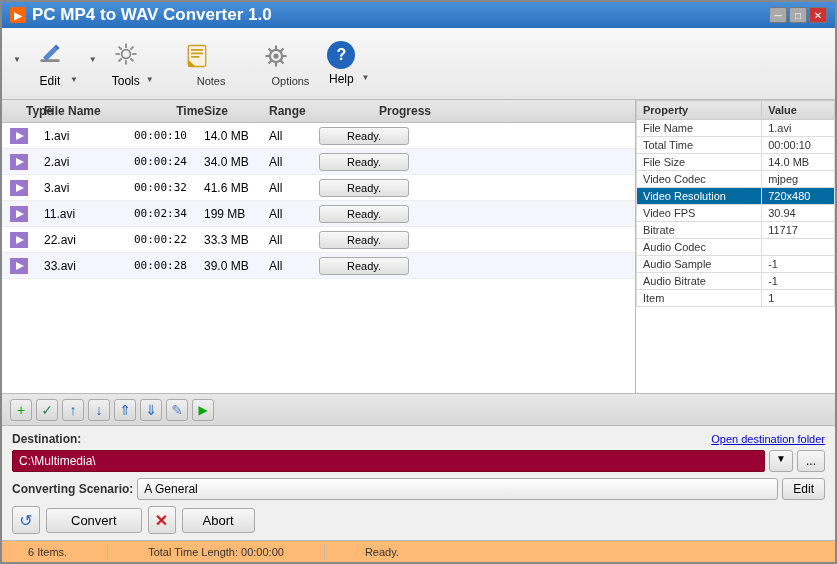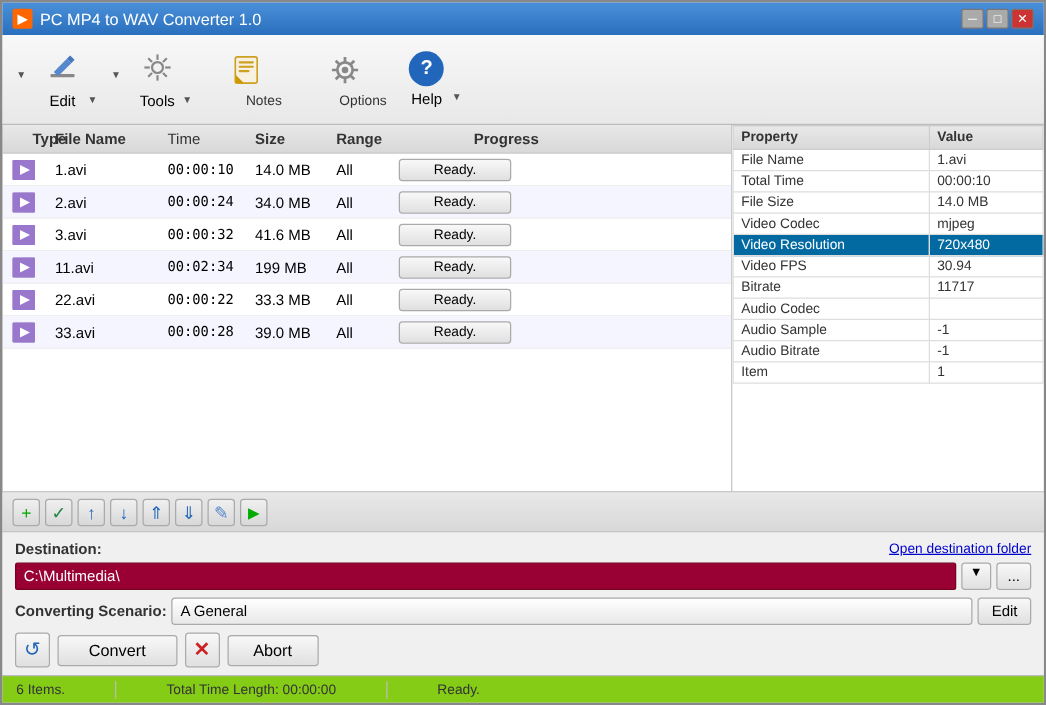--- a/index.html
+++ b/index.html
@@ -40,22 +40,22 @@
       background: #ff6600;
       border-radius: 2px;
       display: flex;
       align-items: center;
       justify-content: center;
       font-size: 10px;
       color: white;
       font-weight: bold;
     }
     .title-text {
-      font-size: 13px;
-      font-weight: normal;
+      font-size: 17px;
+      font-weight: bold;
     }
     .title-controls {
       display: flex;
       gap: 2px;
     }
     .title-btn {
       width: 18px;
       height: 16px;
       background: #aaa;
       border: 1px solid #777;
@@ -151,21 +151,21 @@
     }
     .table-header {
       background: linear-gradient(to bottom, #e8e8e8, #d8d8d8);
       border-bottom: 1px solid #bbb;
       display: flex;
       padding: 4px 0;
       flex-shrink: 0;
     }
     .col-type { width: 42px; padding-left: 24px; font-weight: bold; color: #333; }
     .col-filename { width: 90px; font-weight: bold; color: #333; }
-    .col-time { width: 70px; font-weight: normal; color: #333; }
+    .col-time { width: 70px; font-weight: bold; color: #333; text-align: right; }
     .col-size { width: 65px; font-weight: bold; color: #333; }
     .col-range { width: 50px; font-weight: bold; color: #333; }
     .col-progress { flex: 1; font-weight: bold; color: #333; padding-left: 60px; }
     .table-body {
       flex: 1;
       overflow-y: auto;
       background: white;
     }
     .table-row {
       display: flex;
@@ -199,21 +199,21 @@
       background: linear-gradient(to bottom, #f8f8f8, #e0e0e0);
       border: 1px solid #aaa;
       border-radius: 3px;
       padding: 2px 16px;
       font-size: 11px;
       cursor: pointer;
       min-width: 90px;
       text-align: center;
     }
     .properties-panel {
-      width: 249px;
+      width: 199px;
       flex-shrink: 0;
       background: white;
       overflow-y: auto;
     }
     .prop-table {
       width: 100%;
       border-collapse: collapse;
     }
     .prop-table th {
       background: linear-gradient(to bottom, #e8e8e8, #d8d8d8);
@@ -387,24 +387,24 @@
     }
     .abort-btn {
       background: linear-gradient(to bottom, #f8f8f8, #e0e0e0);
       border: 1px solid #aaa;
       border-radius: 3px;
       padding: 4px 20px;
       font-size: 13px;
       cursor: pointer;
     }
     .status-bar {
-      background: #84cc16;
+      background: #fdba74;
       border-top: 1px solid #bbb;
       display: flex;
-      padding: 3px 11px;
+      padding: 3px 26px;
       gap: 40px;
       flex-shrink: 0;
       font-size: 11px;
       color: #333;
       height: 22px;
       align-items: center;
     }
     .status-divider {
       border-left: 1px solid #bbb;
       height: 14px;

